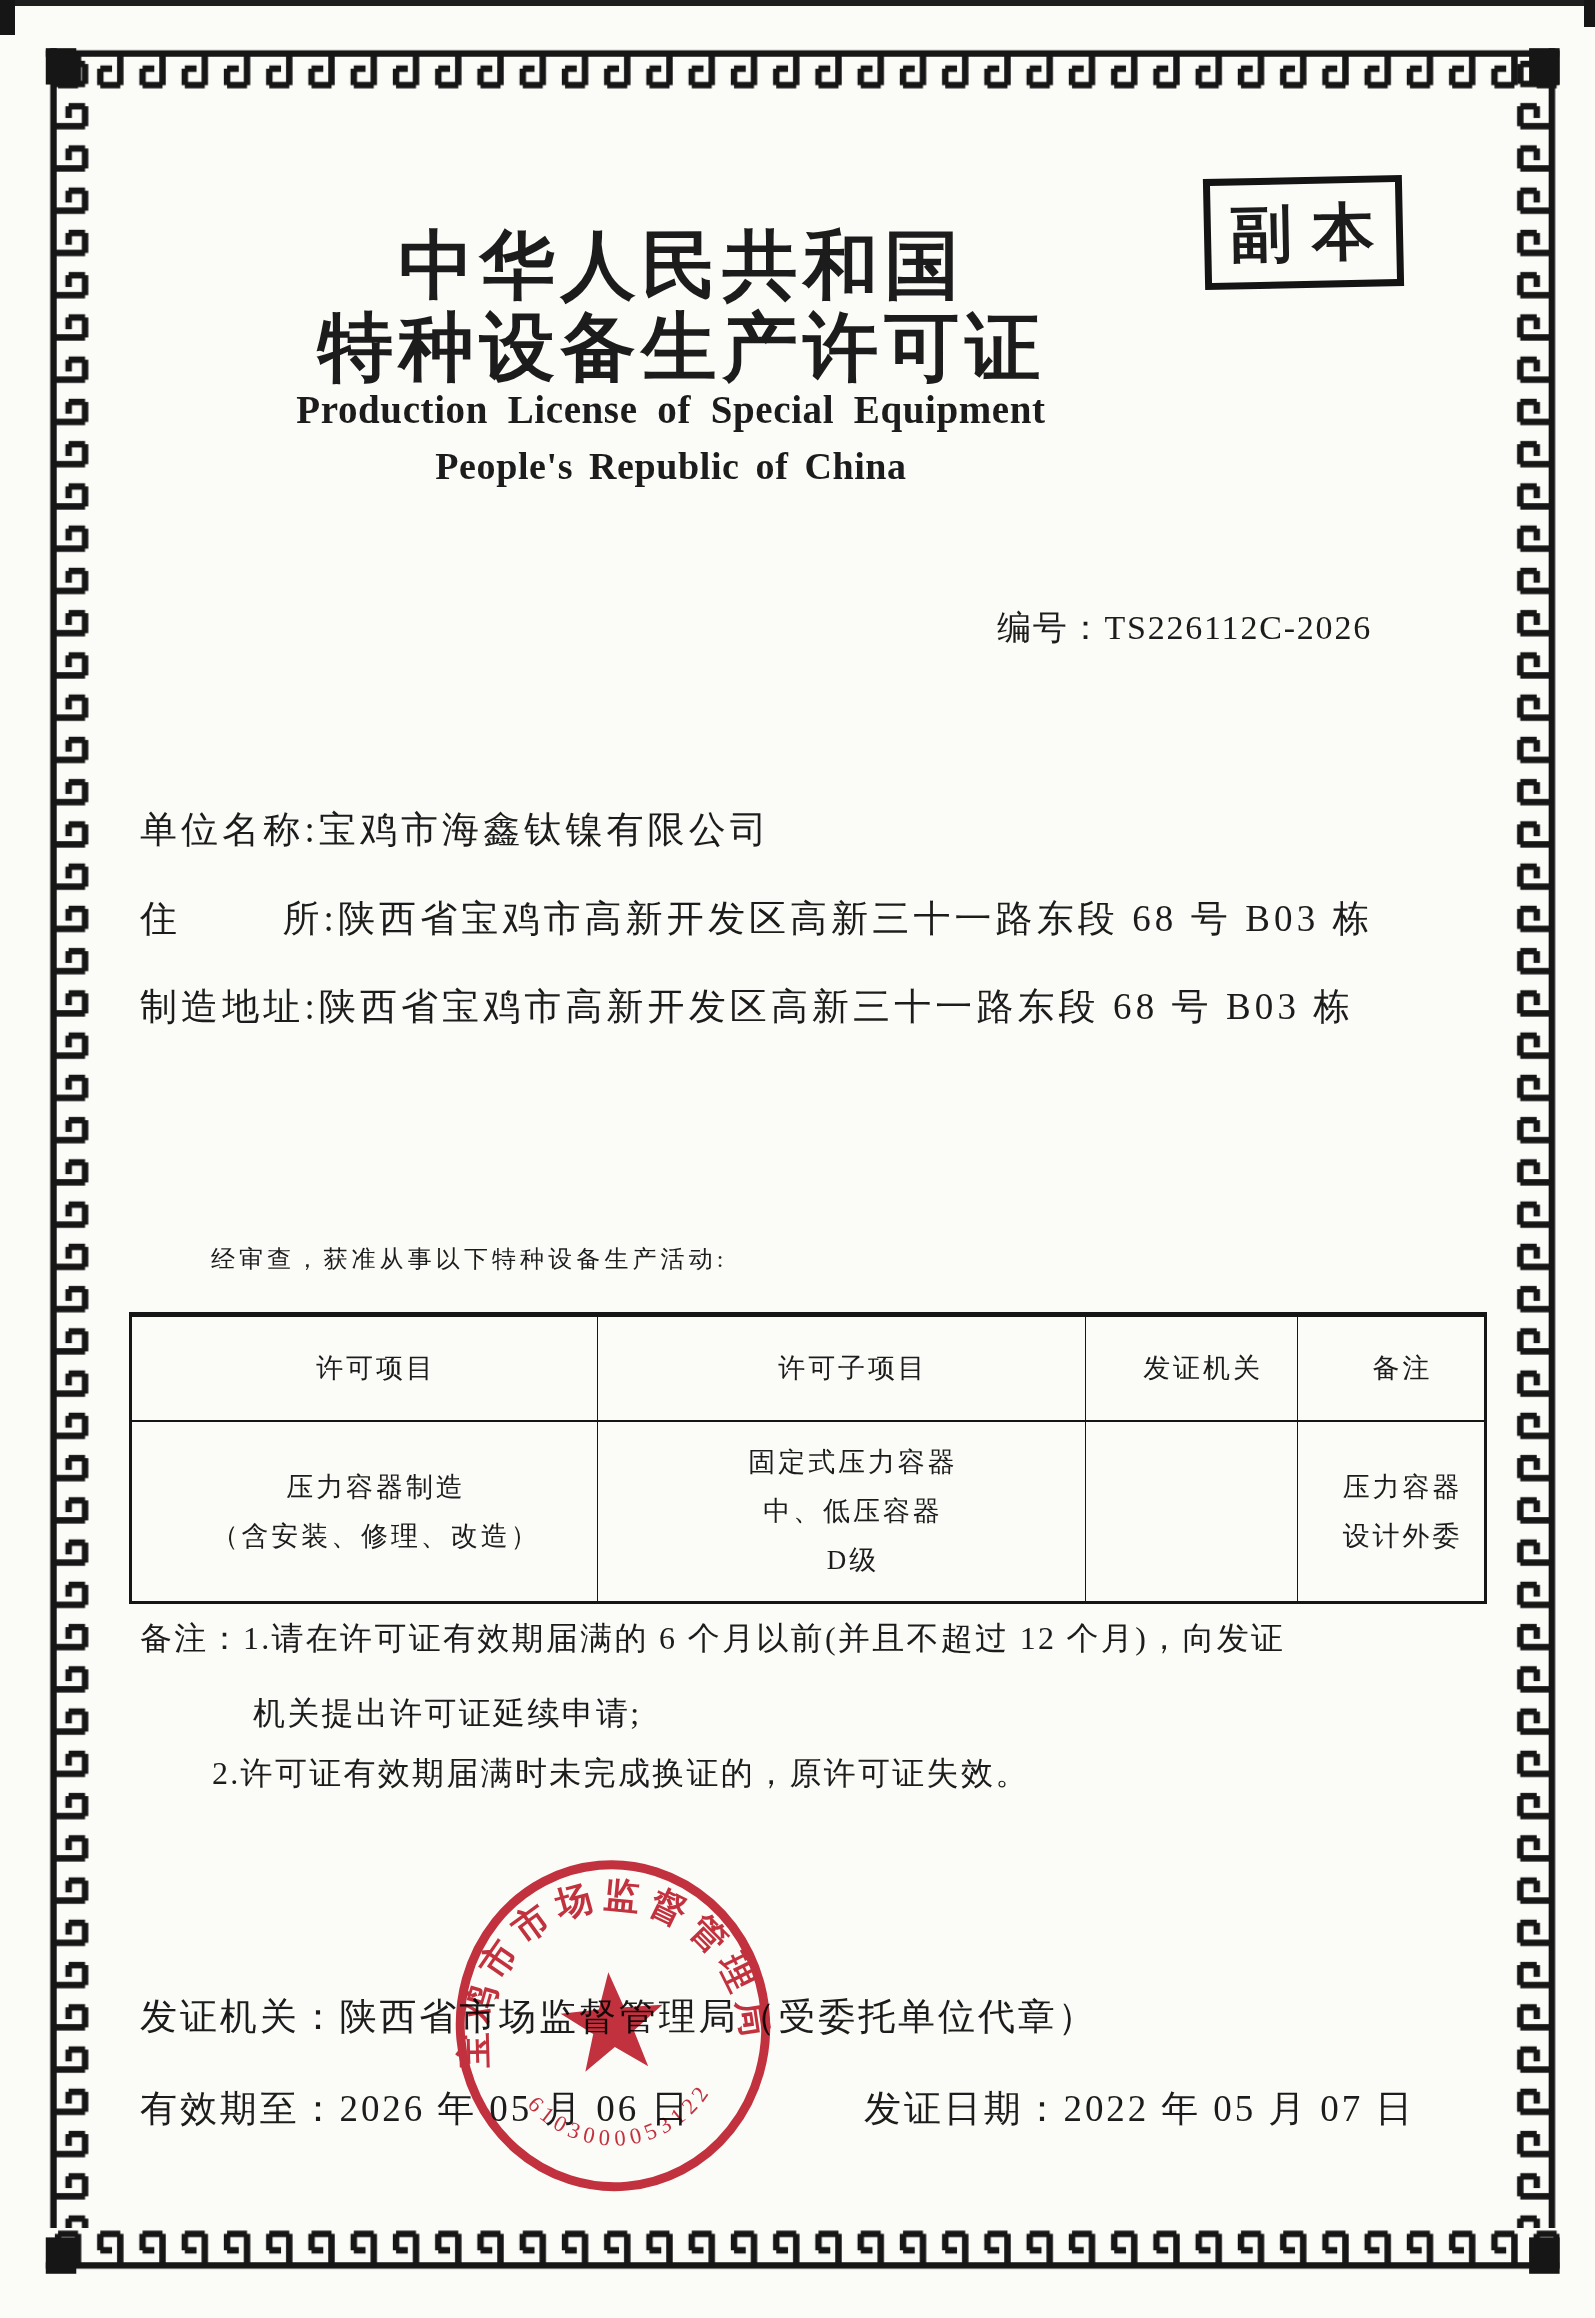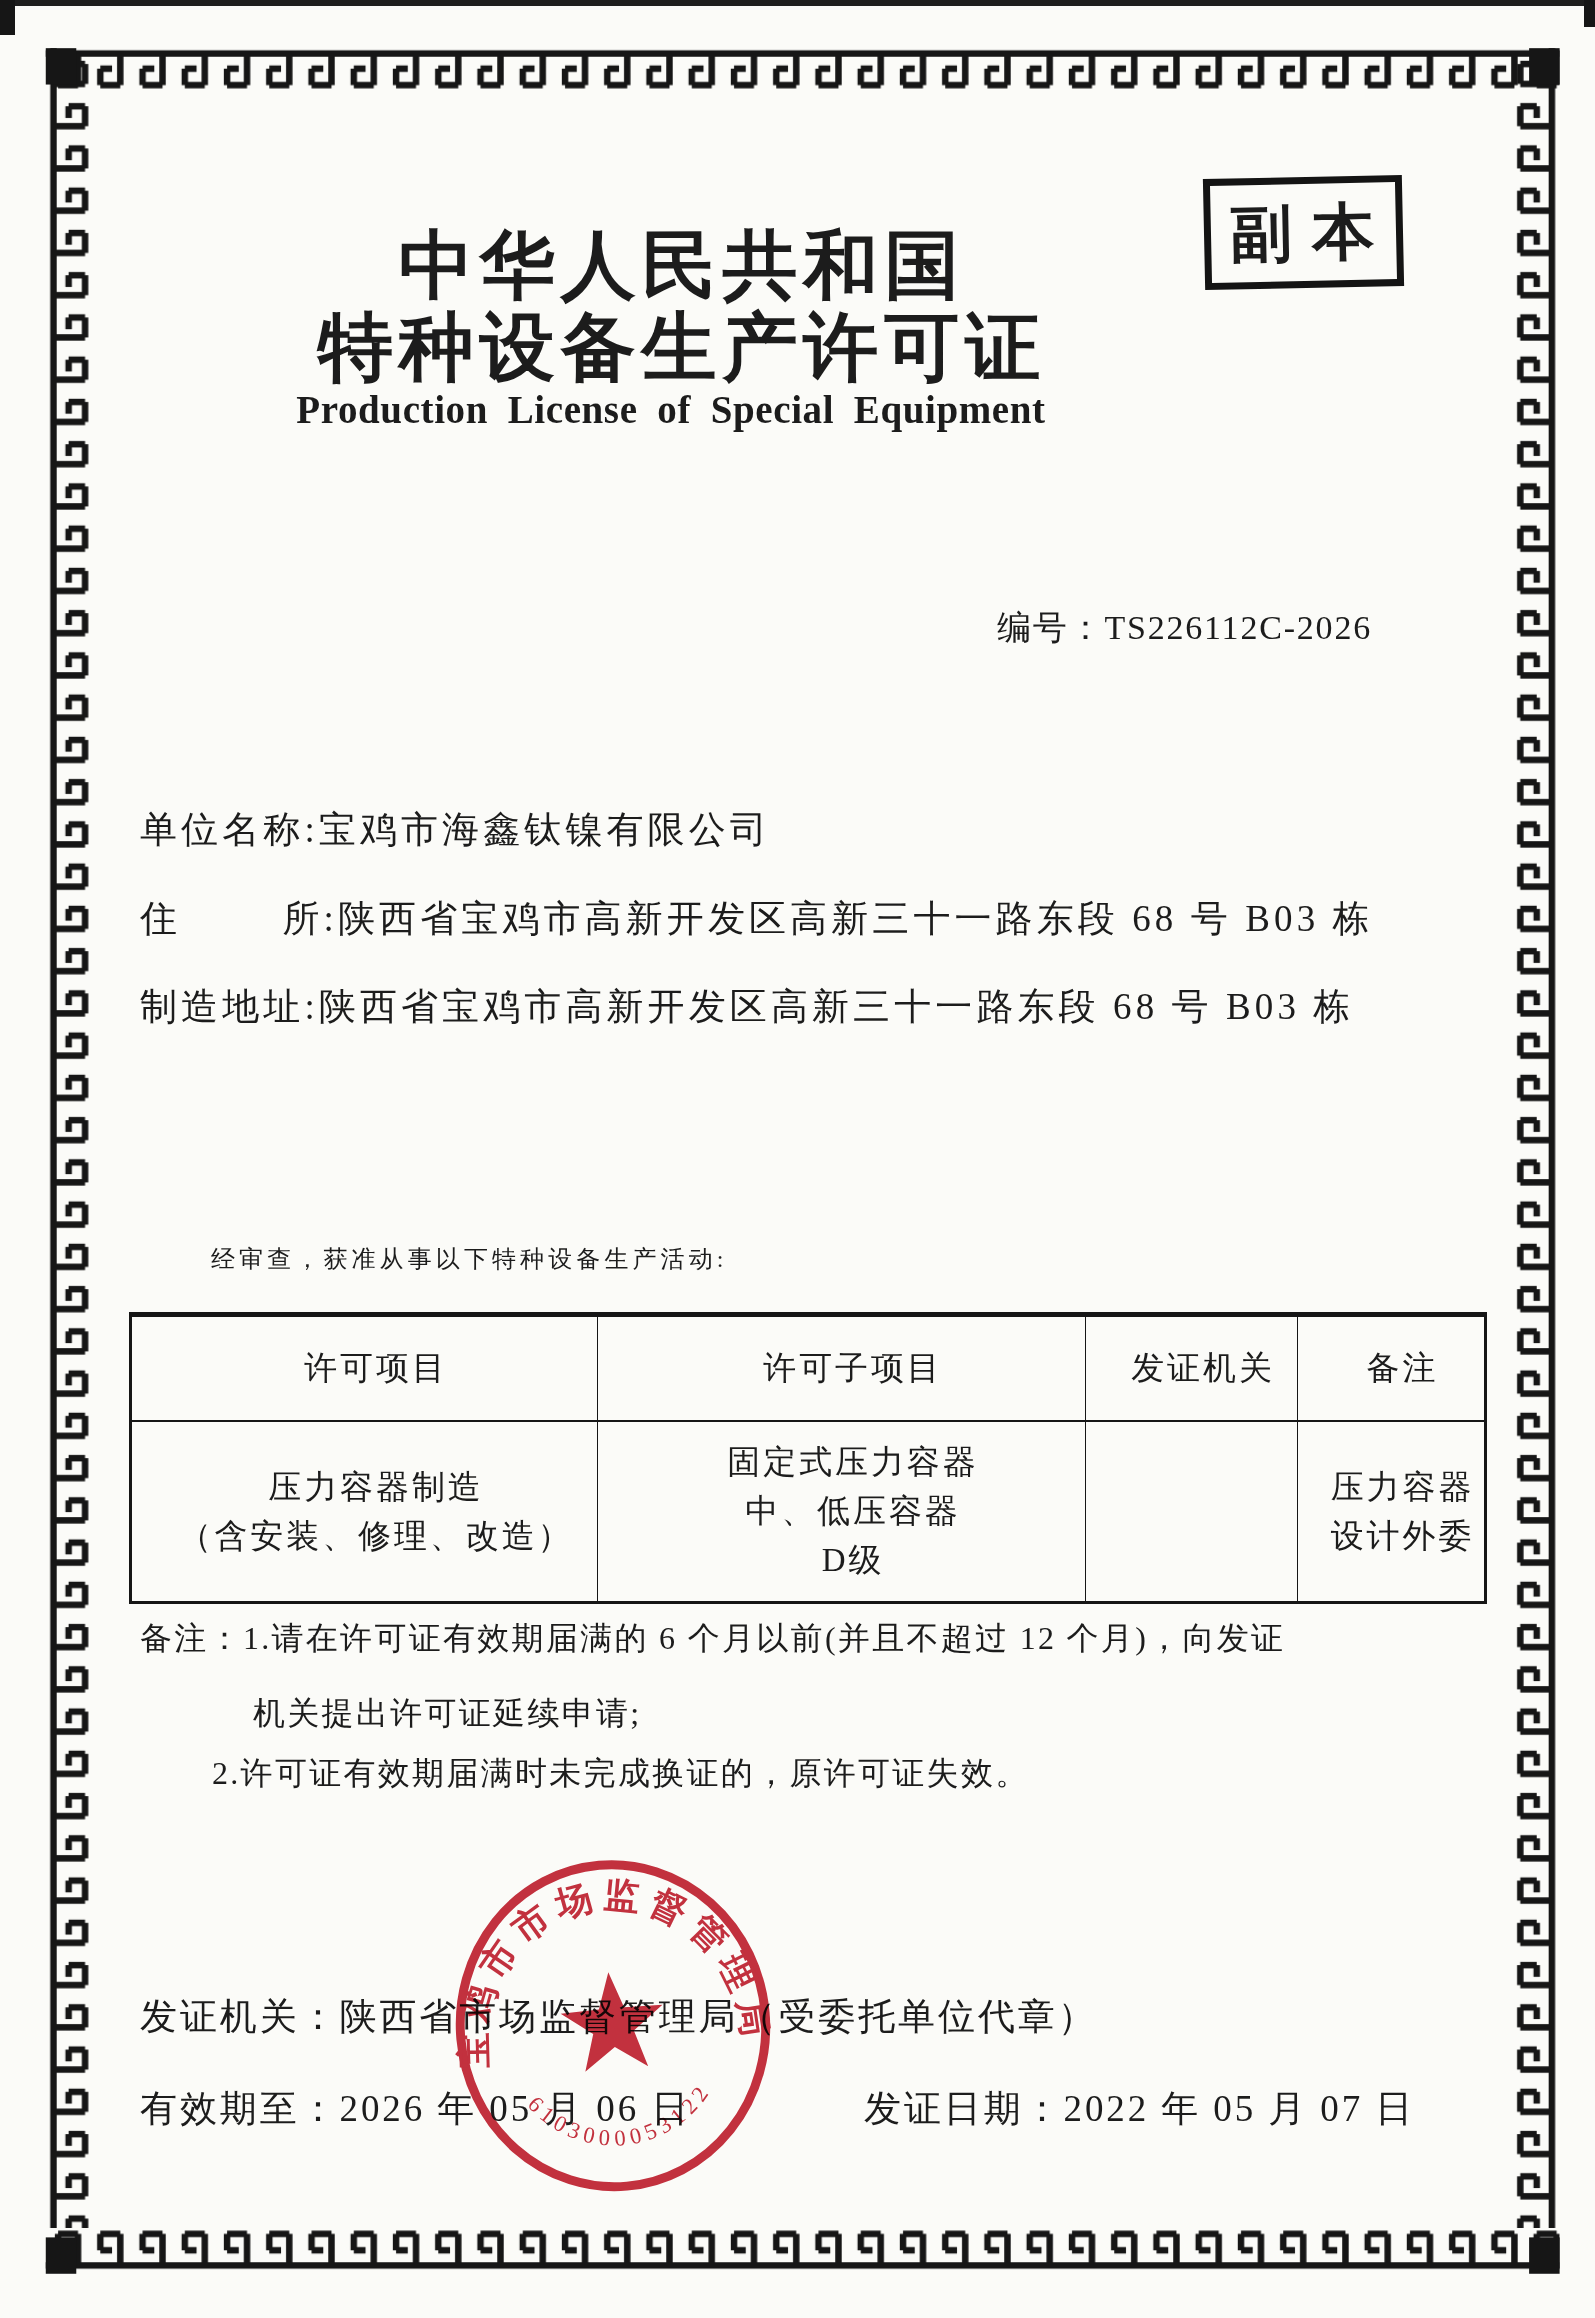--- a/index.html
+++ b/index.html
@@ -39,21 +39,21 @@
   .approval-intro{position:absolute;left:211px;top:1243px;font-size:24px;letter-spacing:4.1px;white-space:nowrap;}
 
   .tbl{
     position:absolute;left:129px;top:1312px;width:1352px;
     border:3.5px solid #161616;border-top-width:5.3px;
     display:grid;grid-template-columns:465px 488px 212px 187px;grid-template-rows:103px 181px;
     box-sizing:content-box;
   }
   .cell{
     display:flex;flex-direction:column;align-items:center;justify-content:center;
-    font-size:33px;letter-spacing:2.9px;line-height:49px;text-align:center;
+    font-size:27px;letter-spacing:2.9px;line-height:49px;text-align:center;
     border-left:1.8px solid #161616;white-space:nowrap;padding-left:23px;
   }
   .cell.c0{border-left:none;}
   .cell.body{border-top:2.3px solid #161616;}
 
   .note-line{position:absolute;font-size:32px;letter-spacing:2.3px;white-space:nowrap;}
   .note-1{left:140px;top:1617px;}
   .note-2{left:253px;top:1692px;}
   .note-3{left:212px;top:1752px;}
 
@@ -103,20 +103,21 @@
     <rect x="2606" y="3813" width="52" height="62" fill="#161616"></rect>
   </svg>
 
   <div class="badge">
     <span>副本</span>
   </div>
 
   <div class="title-cn title-cn-1">中华人民共和国</div>
   <div class="title-cn title-cn-2">特种设备生产许可证</div>
   <div class="title-en title-en-1">Production License of Special Equipment</div>
+  <div class="title-en title-en-2">People's Republic of China</div>
 
   <div class="license-no">编号：TS226112C-2026</div>
 
   <div class="field-row field-company">
     <span>单位名称:</span><span>宝鸡市海鑫钛镍有限公司</span>
   </div>
   <div class="field-row field-address">
     <span class="label-justified">
         <span>住</span>
         <span>所:</span>

